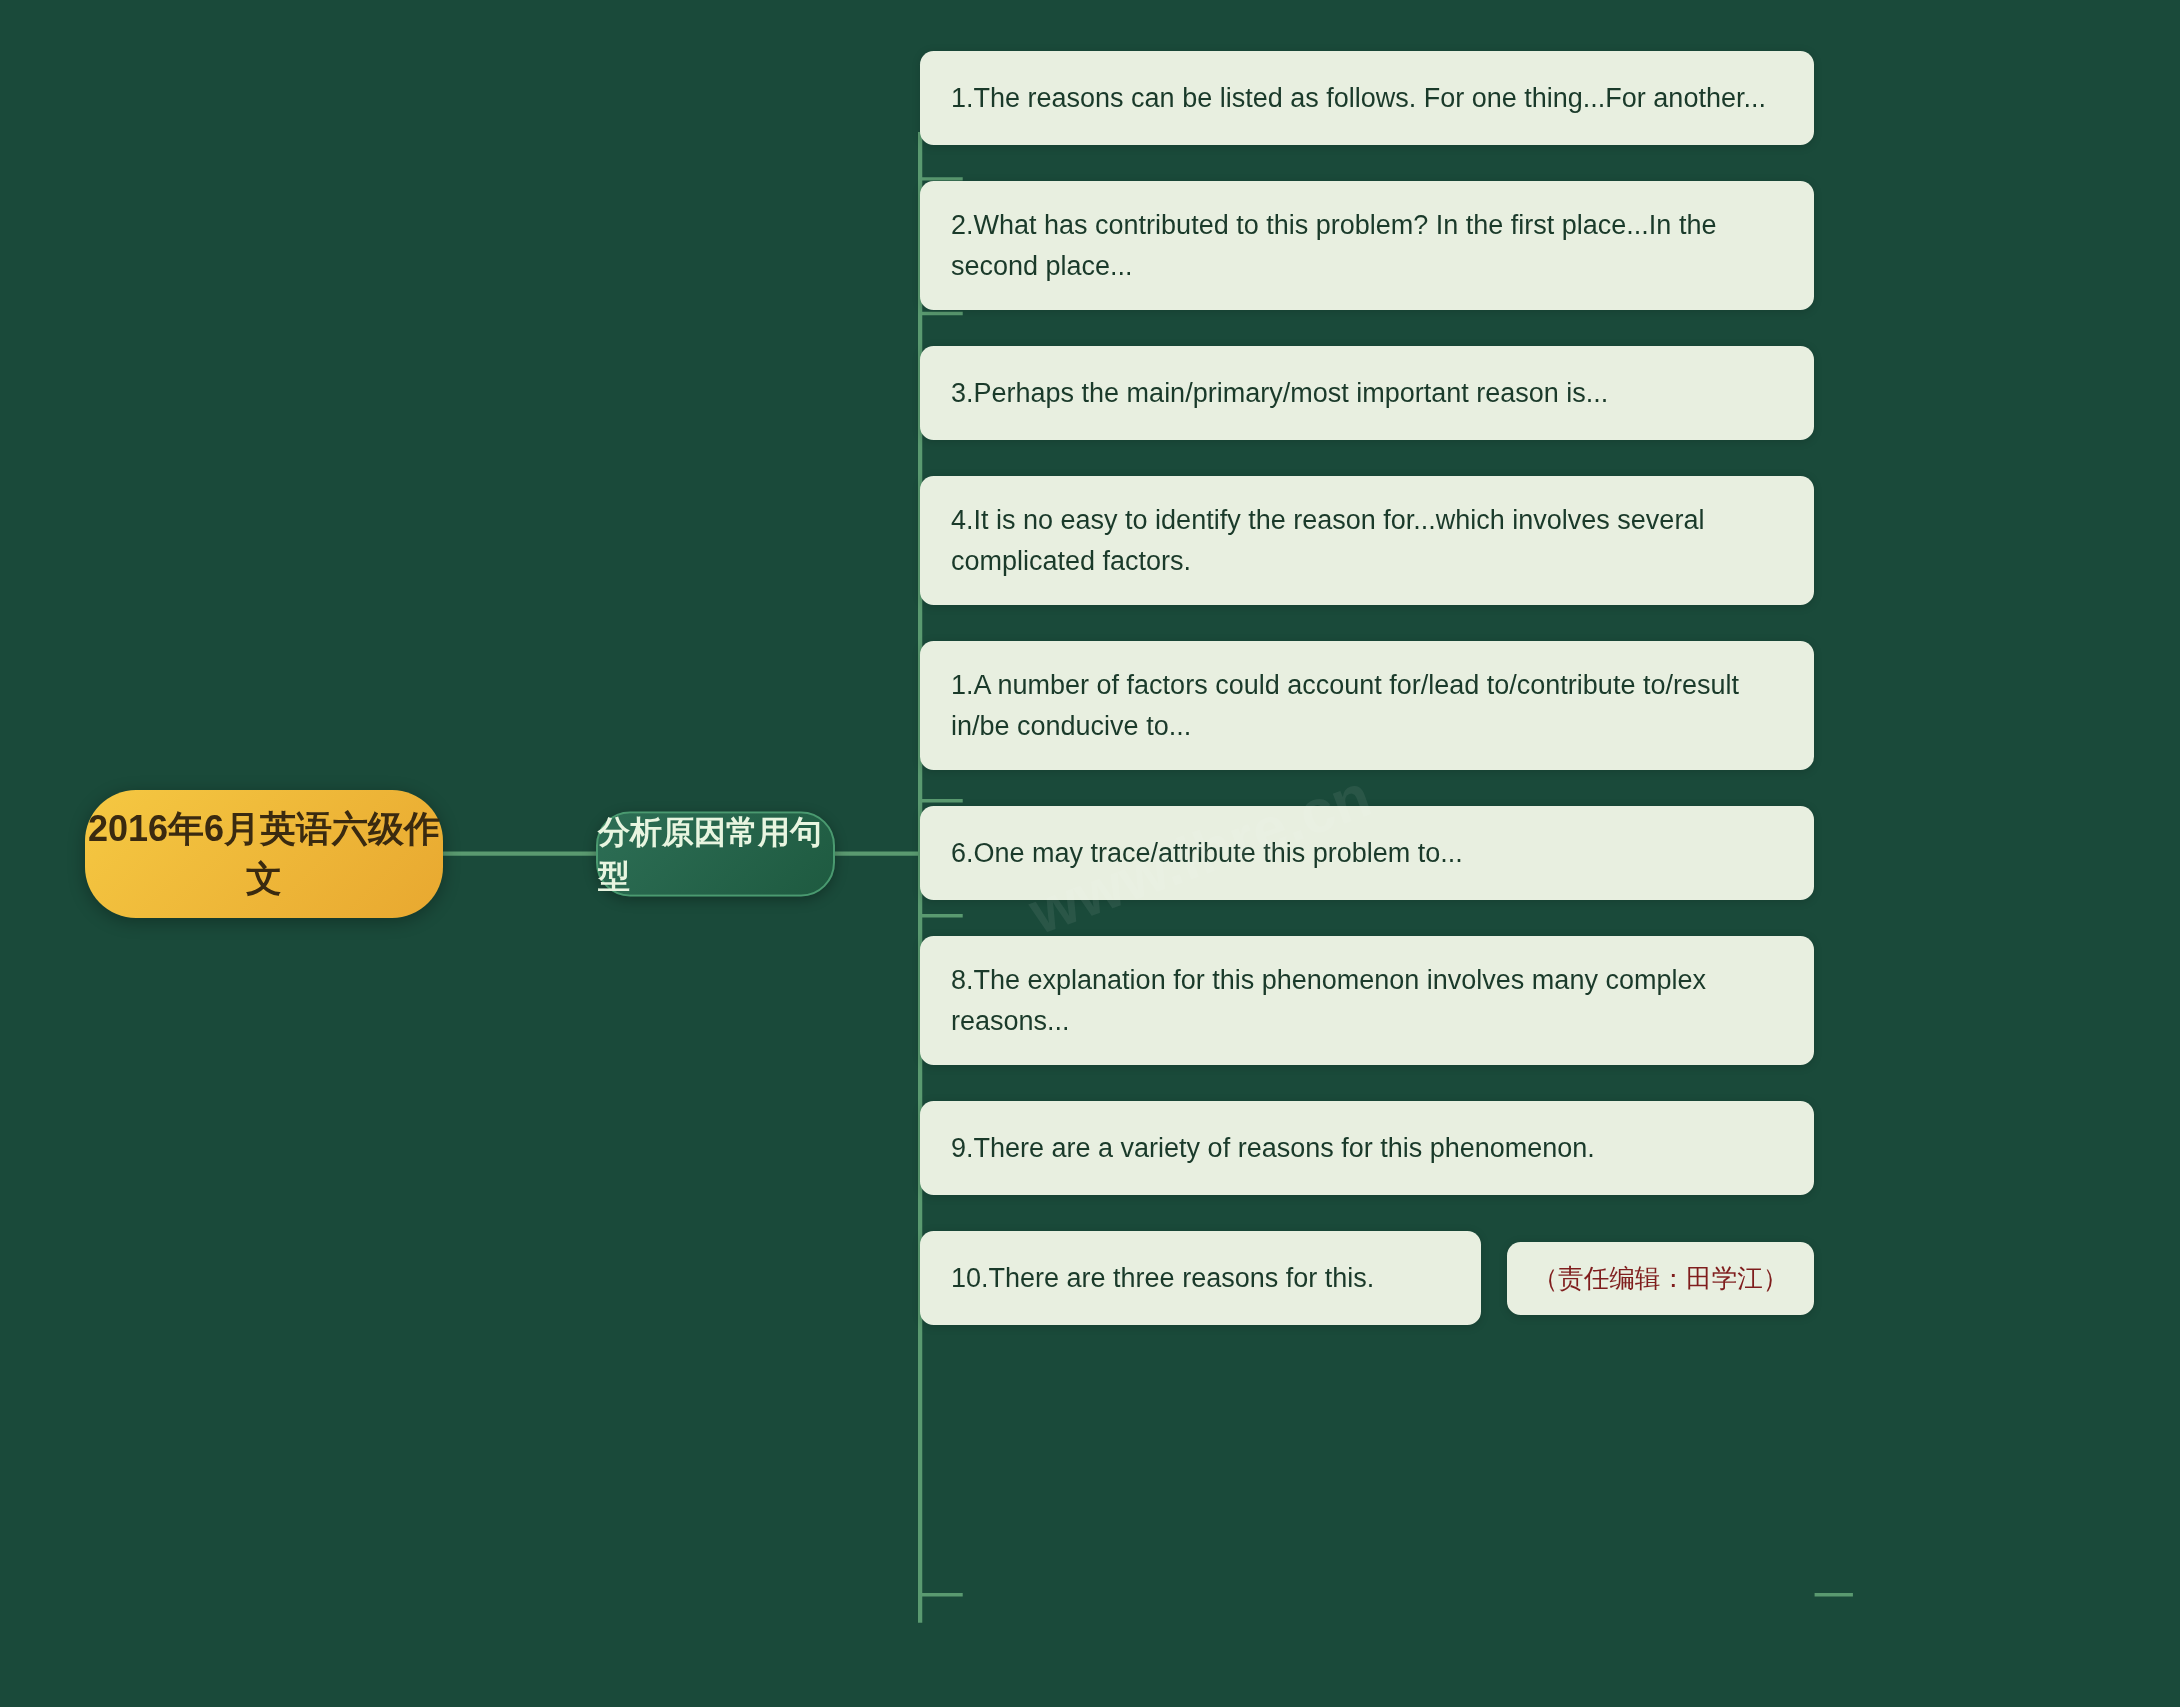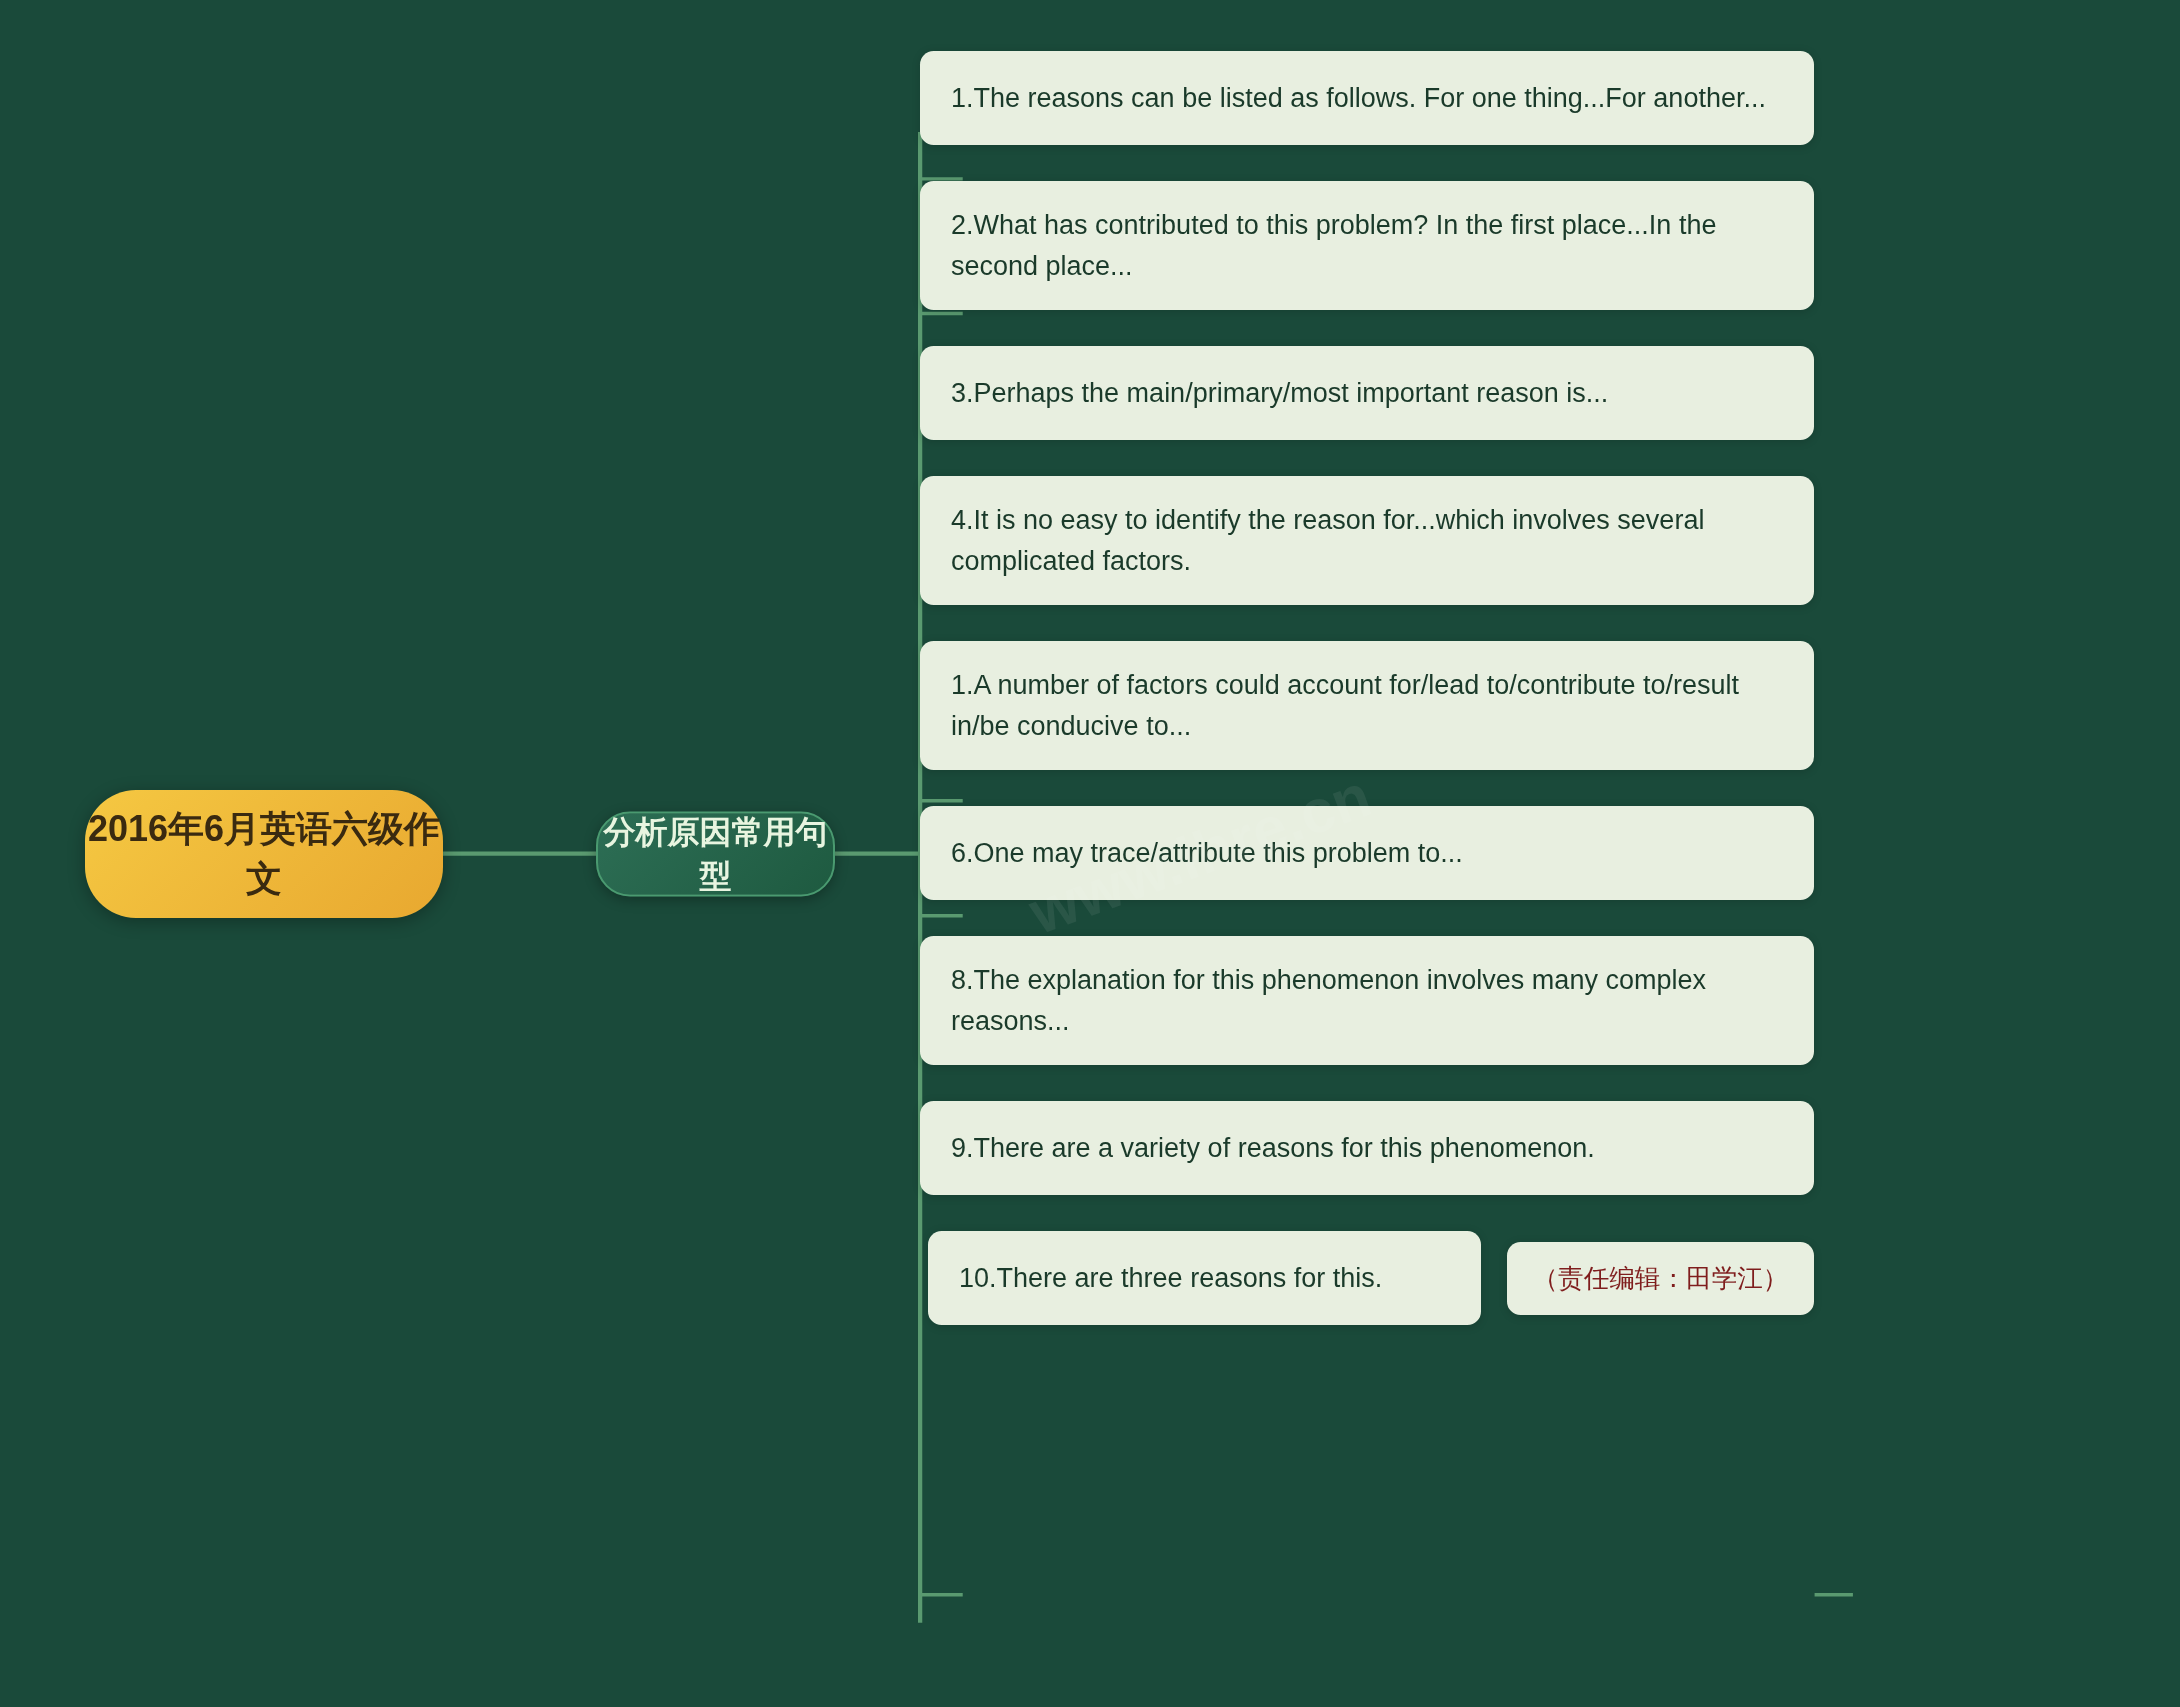--- a/index.html
+++ b/index.html
@@ -50,21 +50,20 @@
       top: 50%;
       transform: translateY(-50%);
       background: linear-gradient(135deg, #2d6e55, #1e5a40);
       border: 2.6px solid #4a9a70;
       border-radius: 34px;
       width: 239px;
       height: 85px;
       display: flex;
       align-items: center;
       justify-content: center;
-      text-align: center;
       box-shadow: 0 3.4px 12.8px rgba(0,0,0,0.3);
     }
 
     .connector-node-text {
       font-size: 32px;
       font-weight: bold;
       color: #e8f5e0;
     }
 
     
@@ -97,21 +96,20 @@
     
     .card-10-wrapper {
       display: flex;
       align-items: center;
       gap: 25.6px;
     }
 
     .card-10 {
       margin-bottom: 0;
       flex: 1;
-      margin-left: 8px;
     }
 
     .sub-node {
       background: #e8efe0;
       border-radius: 13.6px;
       padding: 19px 25.6px;
       white-space: nowrap;
       box-shadow: 0 1.7px 8.5px rgba(0,0,0,0.15);
     }
 

